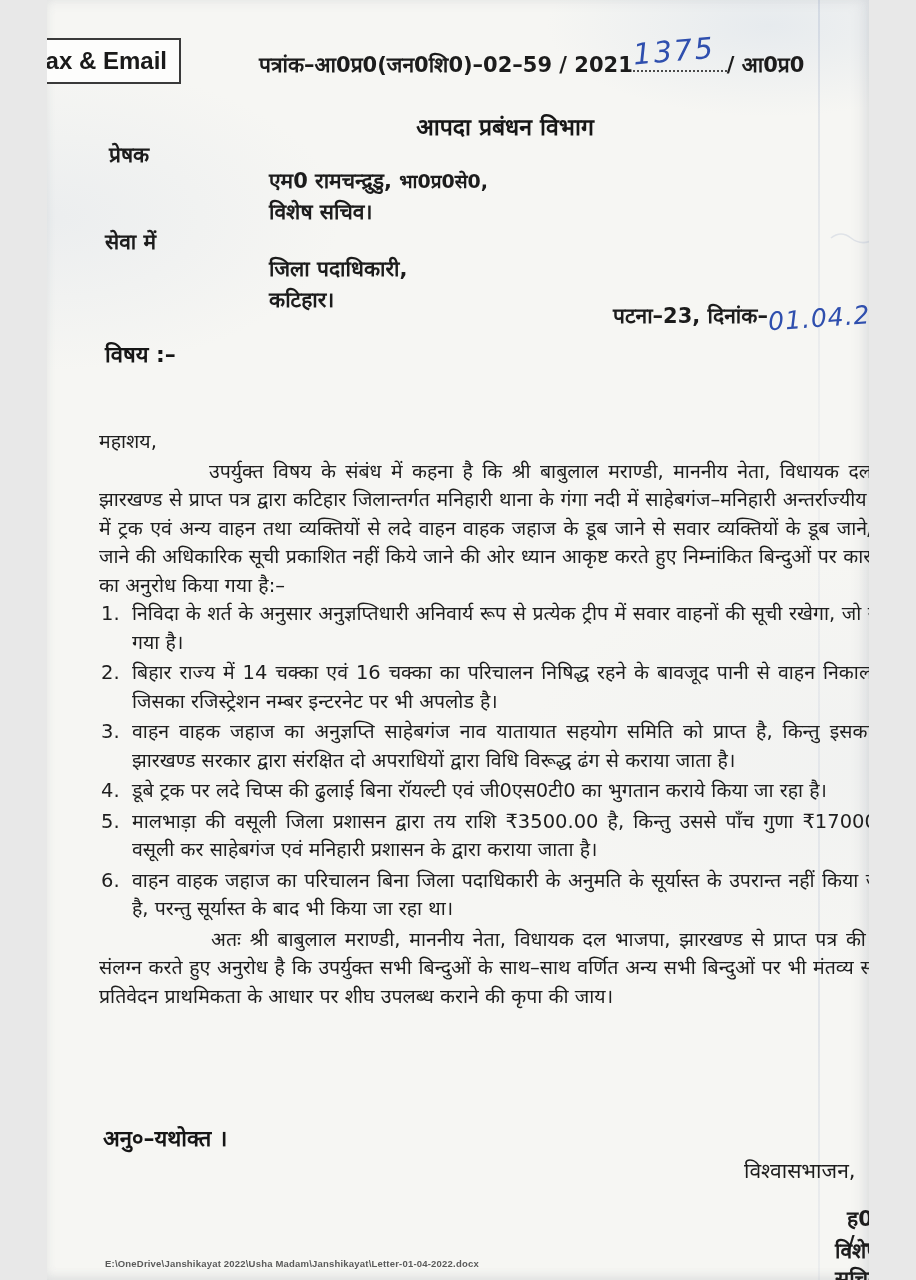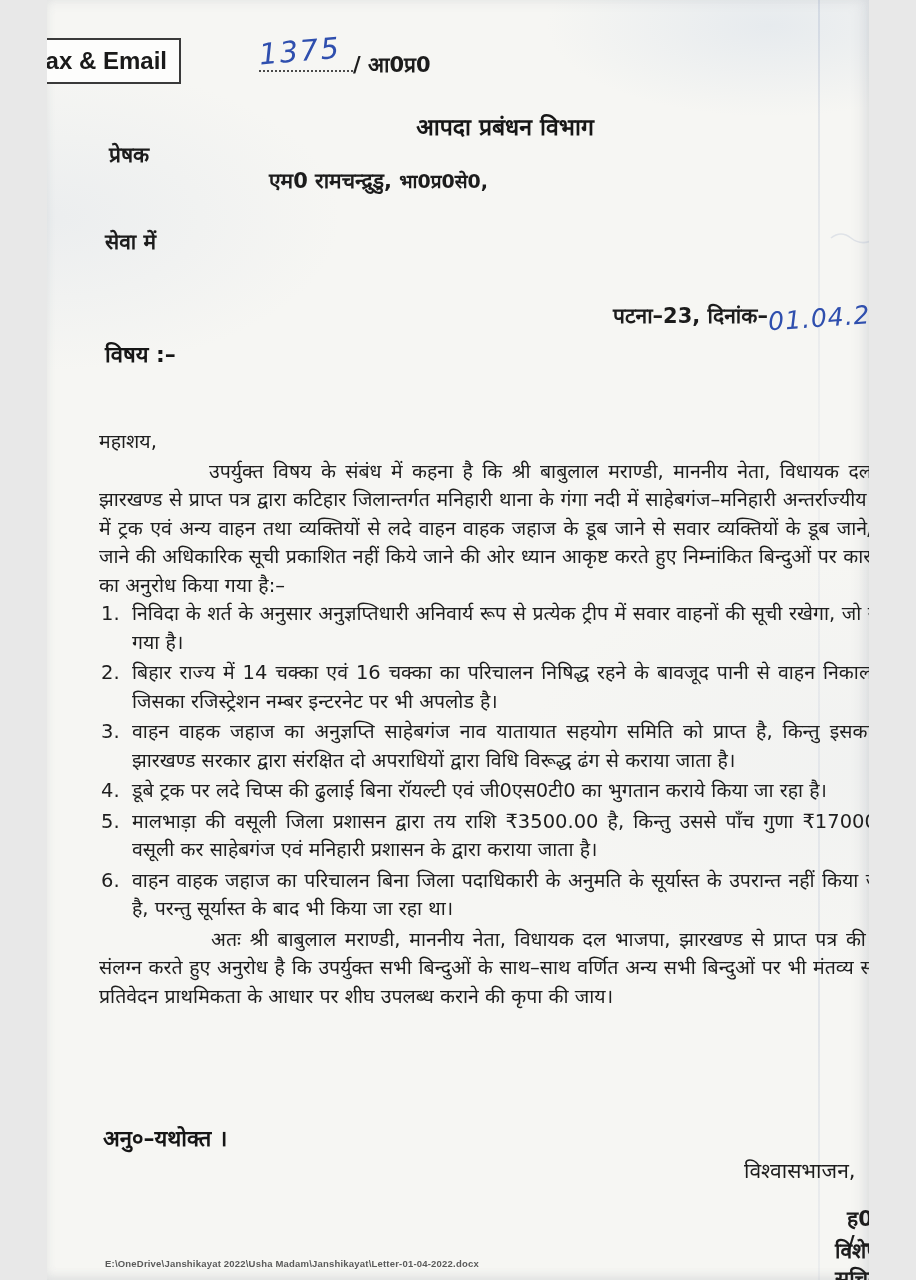--- a/index.html
+++ b/index.html
@@ -84,33 +84,38 @@
 
   <svg class="squiggle" width="130" height="44" viewBox="0 0 130 44">
     <path d="M4 20 q10 -8 20 0 t22 2 t20 6 t22 4 t20 6 l14 -22 m-18 24 l12 -20 m-4 22 l12 -20" fill="none" stroke="#9aa8c4" stroke-width="1.6" opacity="0.55"></path>
   </svg>
 
   <div class="stamp-box">
     <span>ax &amp; Email</span>
   </div>
 
   <div class="ref-line">
-    <span class="dotted-slot"><span class="hw-number">1375</span></span><span>/ आ0प्र0</span>
+    <span>पत्रांक–आ0प्र0(जन0शि0)–02–59 / 2021</span><span class="dotted-slot"><span class="hw-number">1375</span></span><span>/ आ0प्र0</span>
   </div>
 
   <div class="dept-line">आपदा प्रबंधन विभाग</div>
 
   <div class="label-left" style="left:62px;top:140px;">प्रेषक</div>
 
   <div class="block" style="left:222px;top:166px;">
     <div><span>एम0 रामचन्द्रुडु,</span> <span class="small-svc">भा0प्र0से0,</span></div>
+    <div>विशेष सचिव।</div>
   </div>
 
   <div class="label-left" style="left:58px;top:227px;">सेवा में</div>
 
+  <div class="block" style="left:222px;top:254px;">
+    <div>जिला पदाधिकारी,</div>
+    <div>कटिहार।</div>
+  </div>
 
   <div class="place-date">
     <span>पटना–23,  दिनांक–</span><span class="hw-date">01.04.2022</span>
   </div>
 
   <div class="subject-row">
     <div class="subject-label">विषय :–</div>
   </div>
 
   <div class="body-flow">

